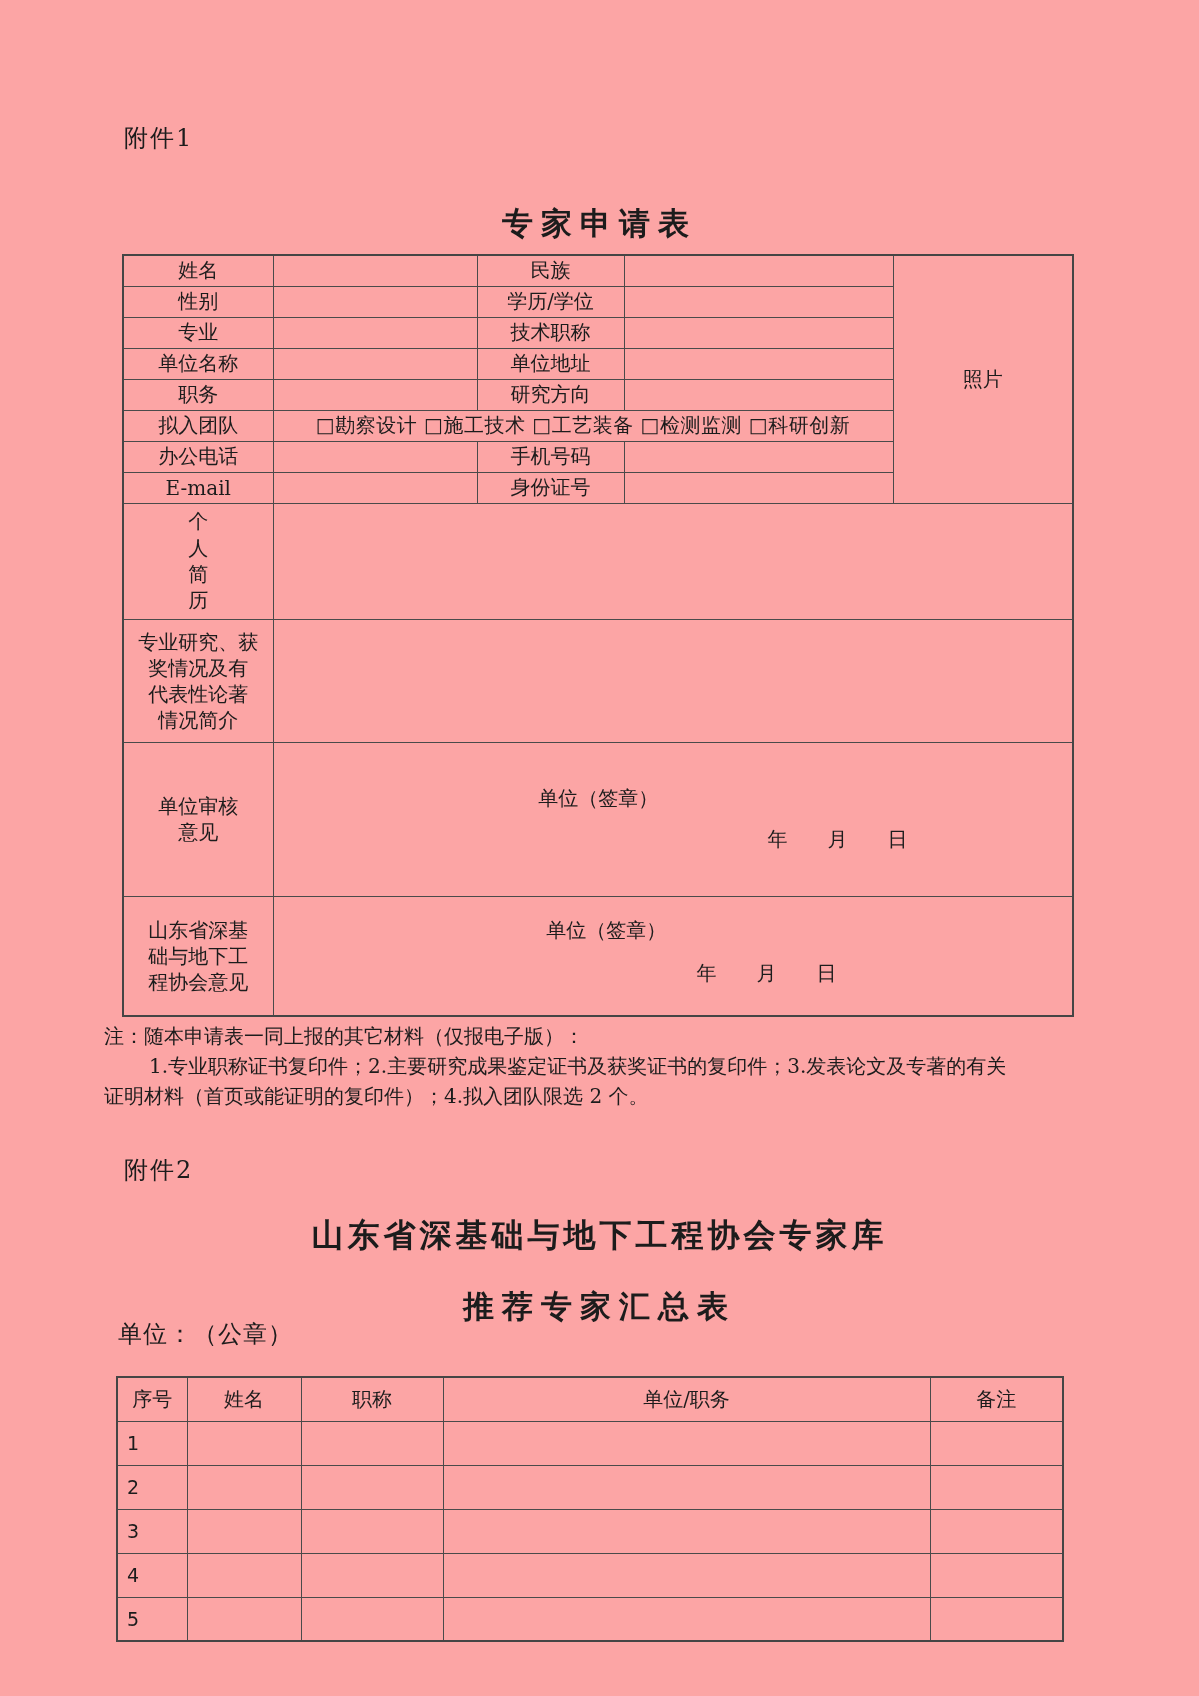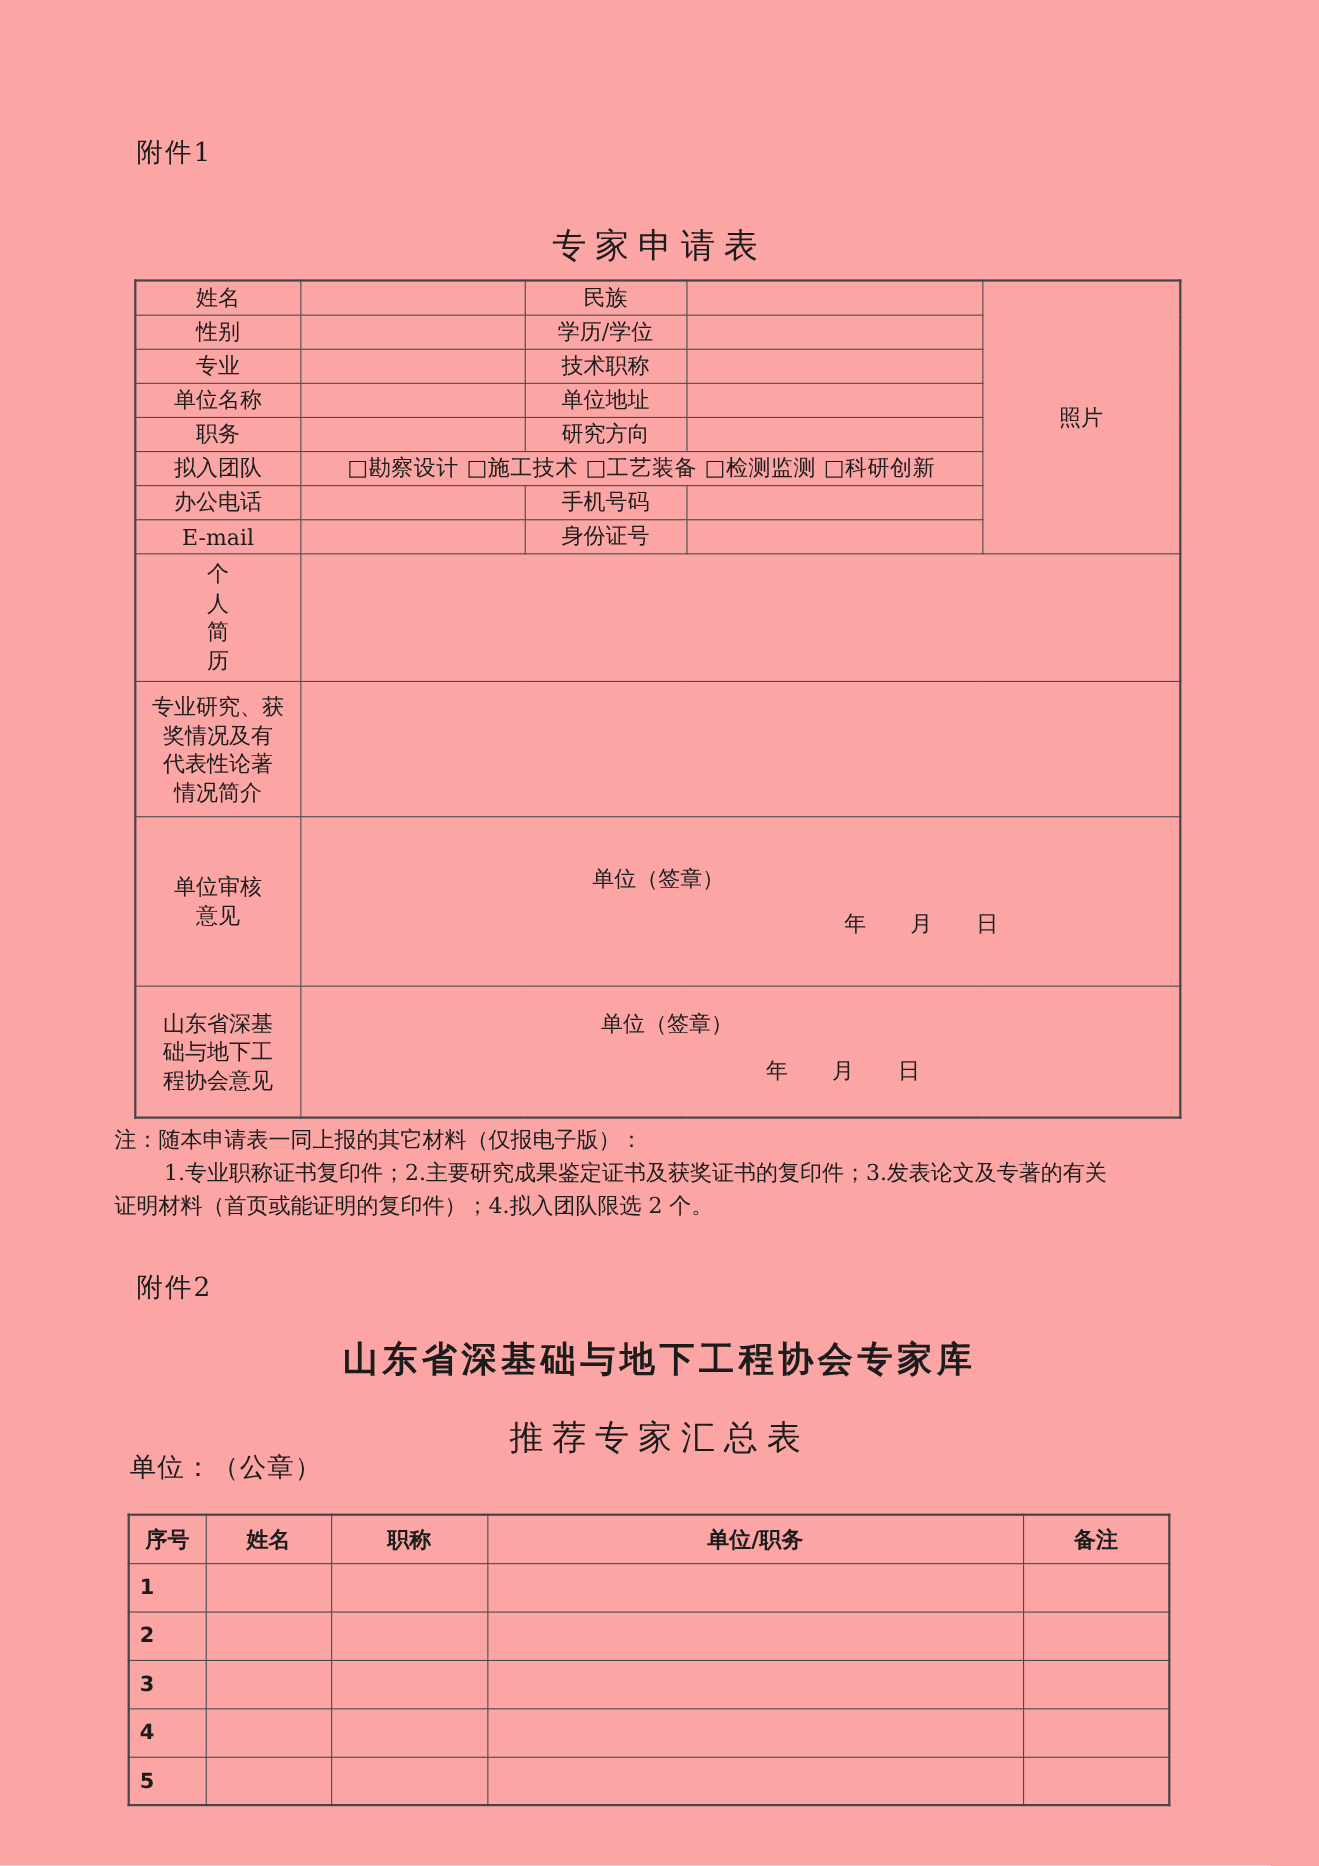--- a/index.html
+++ b/index.html
@@ -7,21 +7,21 @@
     position:relative; width:1199px; height:1696px; background:#fca5a5;
     margin:0 auto; font-family:"DejaVu Serif", serif; color:#1c1c1c;
     overflow:hidden;
   }
   .abs { position:absolute; }
 
   .att-tag { font-size:24px; letter-spacing:2px; }
 
   .title-band { left:0; width:1199px; text-align:center; }
   .doc-title { font-size:32px; font-weight:bold; letter-spacing:4px; }
-  .doc-subtitle { font-size:31px; font-weight:normal; letter-spacing:8px; }
+  .doc-subtitle { font-size:31px; font-weight:bold; letter-spacing:8px; }
 
   table { border-collapse:collapse; table-layout:fixed;padding-left:31px; }
   .form-table { border:2px solid #454545; }
   .form-table td {
     border:1px solid #4a4a4a; font-size:20px; text-align:center;
     vertical-align:middle; padding:0 4px; overflow:hidden;
   }
   .multiline { white-space:pre-line; line-height:1.3; }
   .resume-label { white-space:pre-line; line-height:1.32; }
   .team-options { text-align:left; padding-left:8px; font-size:20px; letter-spacing:0.5px; }
@@ -36,21 +36,21 @@
   .date-assoc { padding-left:53%; margin-top:16px; }
 
   .notes { font-size:20px; line-height:1.0; }
   .notes .note-line { margin-bottom:10px; }
   .notes .note-indent { text-indent:45px; }
 
   .unit-label { font-size:24px; letter-spacing:1px; }
 
   .summary-table { border:2px solid #454545; }
   .summary-table td, .summary-table th {
-    border:1px solid #4a4a4a; font-size:20px; font-weight:bold;
+    border:1px solid #4a4a4a; font-size:20px; font-weight:normal;
     text-align:center; vertical-align:middle; padding:0 4px; overflow:hidden;
   }
   .summary-table td.seq { text-align:left; padding-left:9px; font-family:"DejaVu Sans", sans-serif; font-size:19px; }
 </style>
 </head>
 <body>
 
 <div class="page">
 
   <div class="abs att-tag" style="left:124px; top:122px;">附件1</div>

